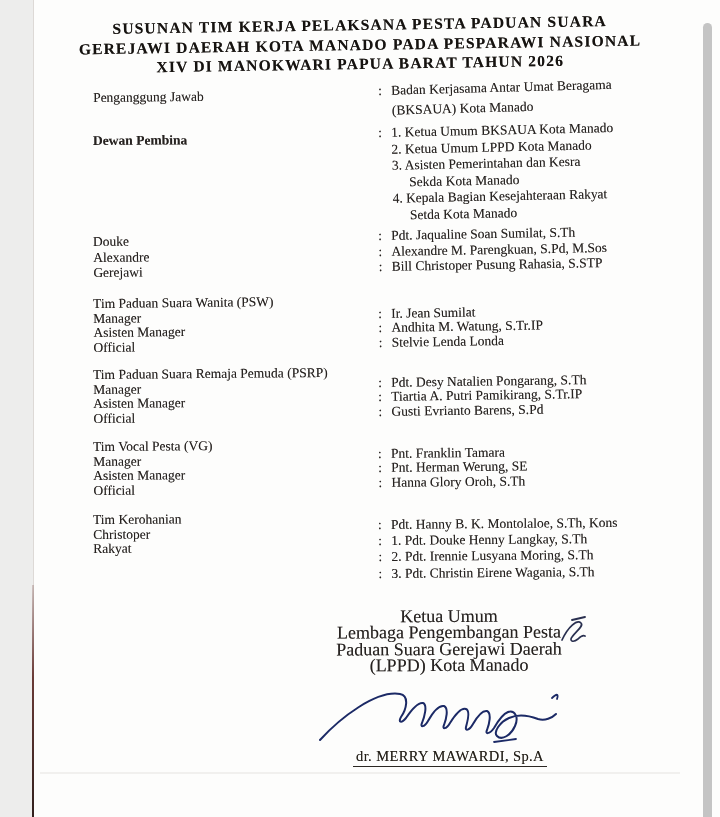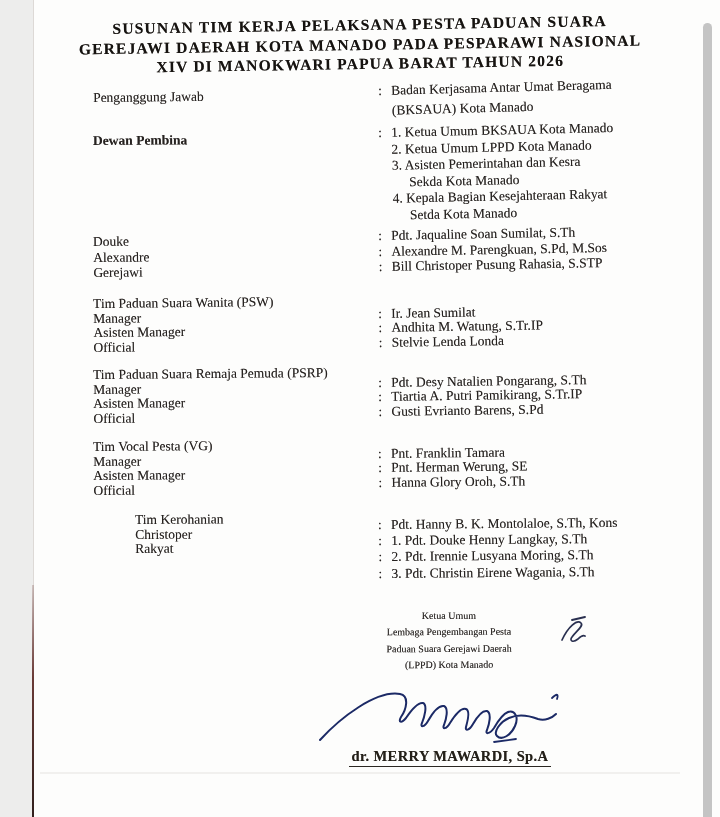--- a/index.html
+++ b/index.html
@@ -32,30 +32,30 @@
   .vl .c{display:inline-block;width:13px;}
   .vl.ind .t{padding-left:17px;}
   .labels div,.values div{text-shadow:0 0 .4px rgba(36,30,26,.45);}
 
   #lab0{top:90px;transform:rotate(-0.6deg);}   #val0{top:81px;line-height:20px;transform:rotate(-1.5deg);}
   #lab1{top:133px;transform:rotate(-0.4deg);font-weight:bold;}  #val1{top:125px;line-height:16.6px;transform:rotate(-1.2deg);}
   #lab2{top:234px;line-height:15.6px;transform:rotate(-0.5deg);} #val2{top:228px;line-height:15.6px;transform:rotate(-1.0deg);}
   #lab3{top:297px;line-height:14.7px;transform:rotate(-0.6deg);} #val3{top:307px;line-height:14.3px;transform:rotate(-0.9deg);}
   #lab4{top:368px;line-height:14.7px;transform:rotate(-0.5deg);} #val4{top:376px;line-height:14.3px;transform:rotate(-0.8deg);}
   #lab5{top:440px;line-height:14.7px;transform:rotate(-0.4deg);} #val5{top:447px;line-height:14.3px;transform:rotate(-0.6deg);}
-  #lab6{top:513px;line-height:14.6px;transform:rotate(-0.3deg);margin-left:42px;} #val6{top:517px;line-height:16.2px;transform:rotate(-0.5deg);}
+  #lab6{top:513px;line-height:14.6px;transform:rotate(-0.3deg);} #val6{top:517px;line-height:16.2px;transform:rotate(-0.5deg);}
 
   
   .sig-head{position:absolute;left:294px;top:608px;width:310px;text-align:center;
-    font-size:10px;line-height:16.4px;transform:rotate(-0.25deg);}
+    font-size:18px;line-height:16.4px;transform:rotate(-0.25deg);}
   .sig-head div{text-shadow:0 0 .4px rgba(36,30,26,.45);}
   .paraph{position:absolute;left:557px;top:611px;width:38px;height:38px;}
   .signature{position:absolute;left:316px;top:674px;width:244px;height:76px;}
   .signer{position:absolute;left:330px;top:748px;width:240px;text-align:center;
-    font-weight:bold;font-size:14.5px;letter-spacing:.4px;color:#242019;}
+    font-weight:normal;font-size:14.5px;letter-spacing:.4px;color:#242019;}
   .signer .u{border-bottom:1.6px solid #2b2722;padding:0 3px 2px 3px;text-shadow:0 0 .5px rgba(28,22,18,.5);}
 </style>
 </head>
 <body>
 
 <div class="scan-strip-left"></div>
 <div class="scan-edge"></div>
 <div class="scan-edge-dark"></div>
 <div class="scan-smudge"></div>
 <div class="scrollbar-thumb"></div>

